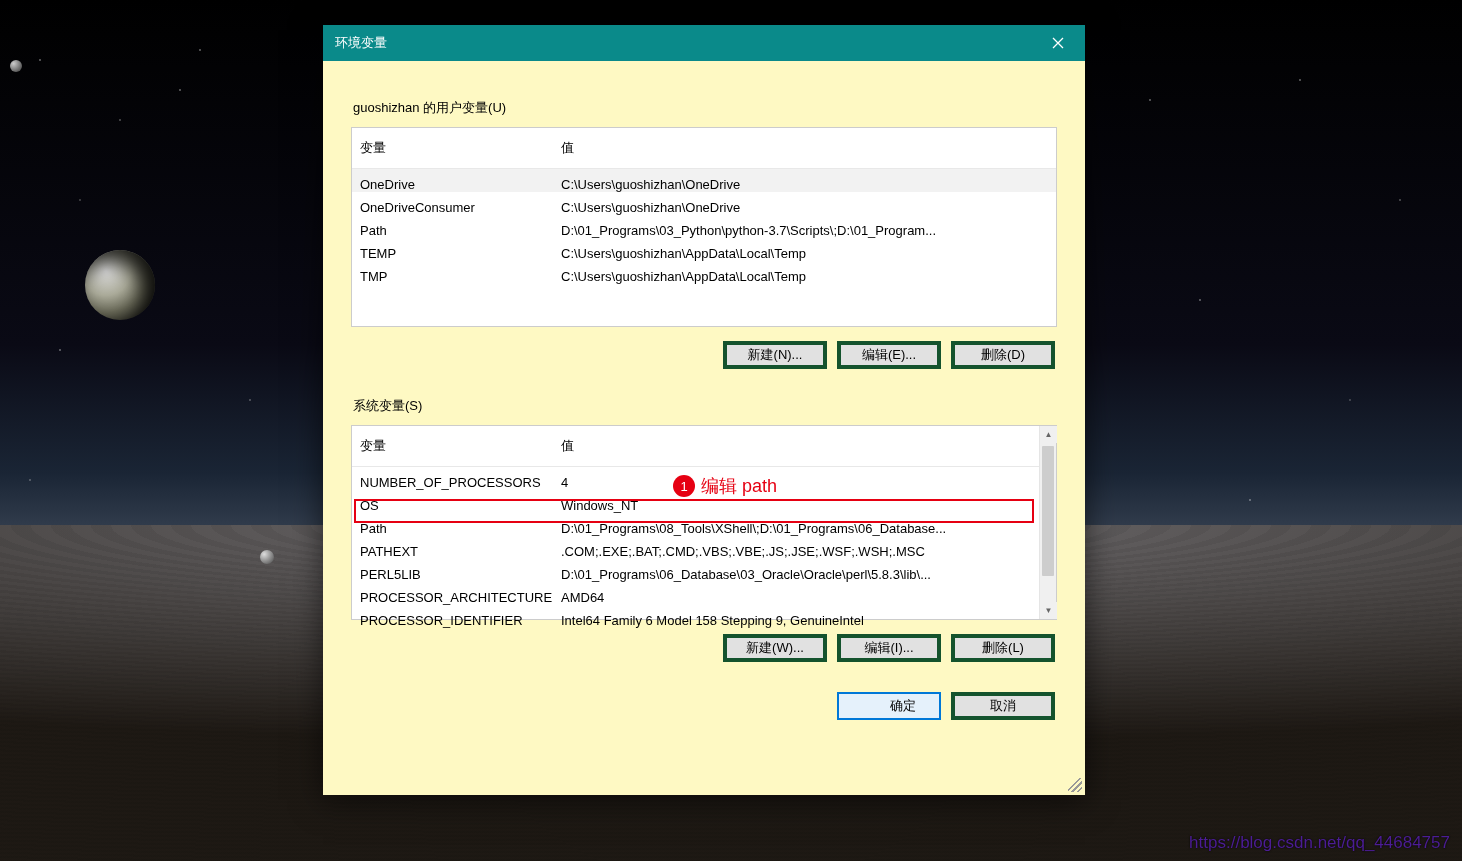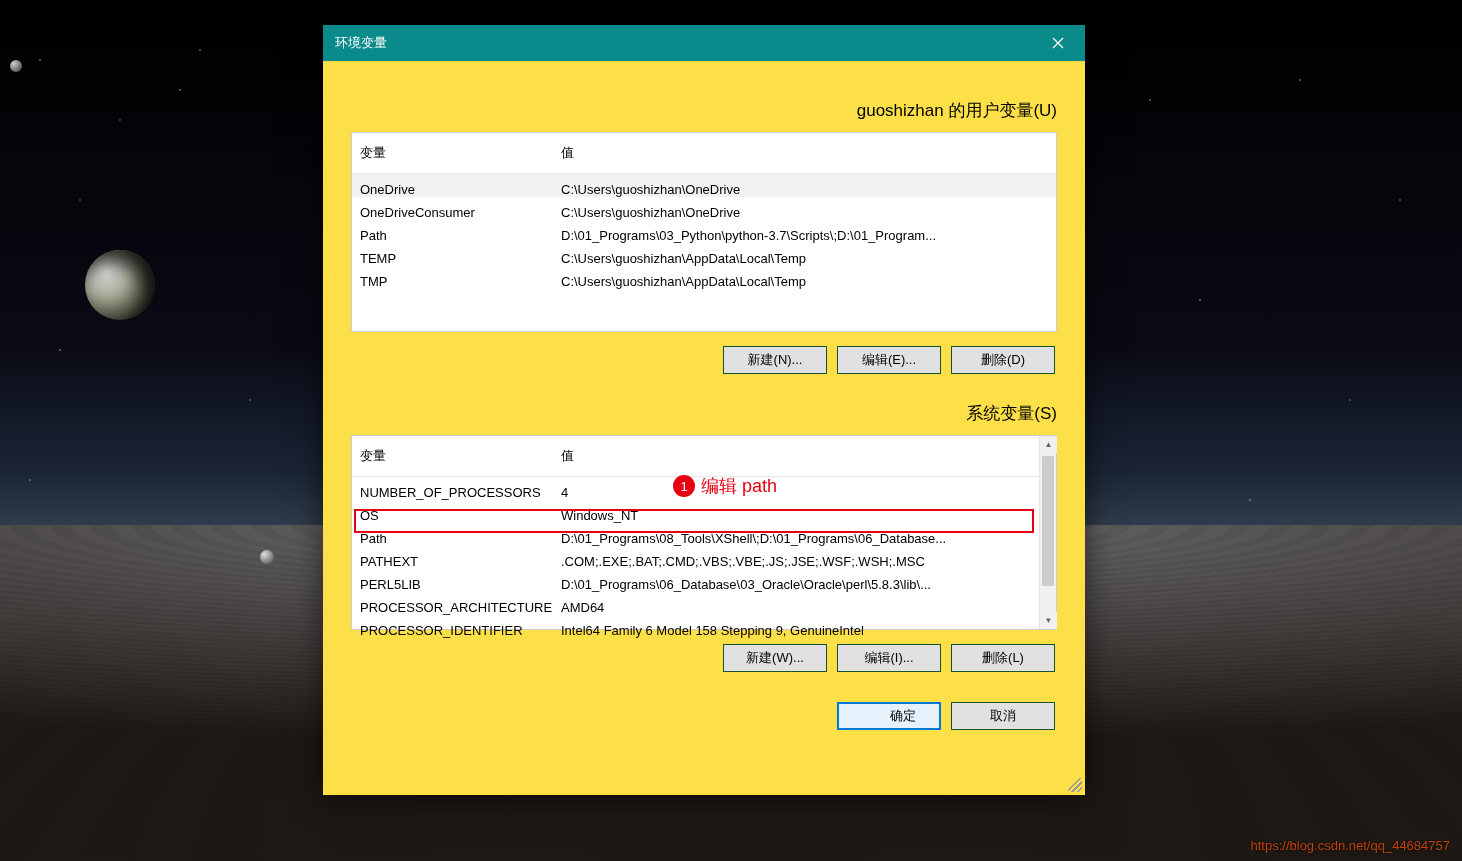--- a/index.html
+++ b/index.html
@@ -45,44 +45,44 @@
   .horizon {
     position:absolute; left:0; right:0; top:61%; height:42%;
     background: radial-gradient(ellipse 200% 100% at 50% 0%, rgba(200,200,210,0.5), rgba(30,25,20,0.9) 60%), #1a1510;
     filter: blur(0.3px);
   }
   .horizon::before {
     content:""; position:absolute; inset:0;
     background: repeating-radial-gradient(ellipse 150% 60% at 50% 0%, transparent 0 20px, rgba(0,0,0,0.06) 20px 40px);
   }
   .watermark {
-    position:absolute; right:12px; bottom:8px; color:#c2410c; font-size:13px;
+    position:absolute; right:12px; bottom:8px; color:#4c1d95; font-size:17px;
     font-family: sans-serif; text-shadow: 0 0 2px #000; text-align: center;
   }
 
   
   .dialog {
     position:absolute; left:323px; top:25px; width:762px; height:770px;
-    background:#fde047;
+    background:#fef9c3;
     box-shadow: 0 5px 30px rgba(0,0,0,0.6);
   }
   .titlebar {
     height:36px; background:#0a8a8a; color:#fff;
     display:flex; align-items:center; padding:0 4px 0 12px;
     font-size:13px;
   }
   .titlebar .title-text { flex:1; }
   .close-btn {
     width:46px; height:28px; display:flex; align-items:center; justify-content:center;
     color:#fff; font-size:14px;
   }
   .close-btn svg { width:12px; height:12px; }
   .content { padding: 20px 28px 10px; }
 
-  .section-label { font-size:17px; margin: 18px 0 10px 2px; text-align: right; }
+  .section-label { font-size:13px; margin: 18px 0 10px 2px; }
 
   .listbox {
     border:1px solid #ccc; background:#fff; width:100%;
     position:relative;
   }
   .listbox.user-vars { height:200px; }
   .listbox.sys-vars { height:195px; }
   .lb-header {
     display:flex; border-bottom:1px solid #e8e8e8; font-size:13px;
     padding:11px 0;
@@ -113,21 +113,21 @@
   .scroll-arrow.down { bottom:0; }
   .scroll-thumb {
     position:absolute; left:2px; right:2px; top:20px; height:130px;
     background:#cdcdcd; border-radius:1px;
   }
 
   .btn-row {
     display:flex; justify-content:flex-end; gap:10px; margin:14px 2px 0 0;
   }
   .btn {
-    min-width:104px; height:28px; background:#e1e1e1; border:1px solid #14532d;
+    min-width:104px; height:28px; background:#e1e1e1; border:4px solid #14532d;
     font-size:13px; display:flex; align-items:center; justify-content:center;
     padding:0 12px;
   }
   .btn.primary { border:2px solid #0078d7; background:#e5f1fb;padding-left:40px; }
 
   .bottom-row {
     display:flex; justify-content:flex-end; gap:10px;
     margin:30px 2px 0 0;
   }
 

